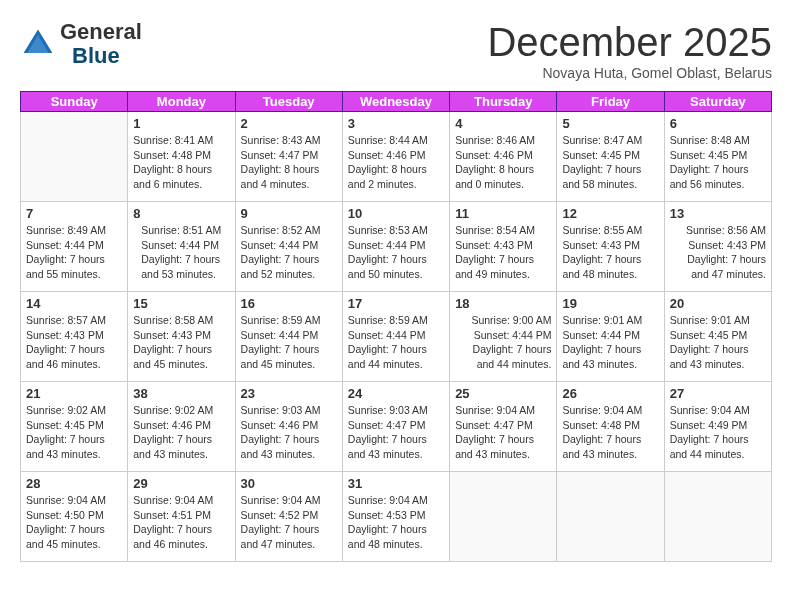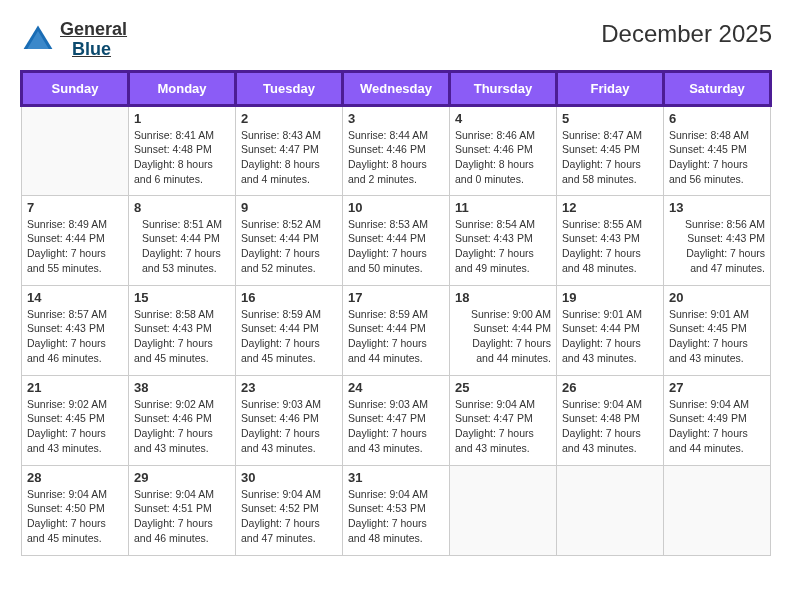--- a/index.html
+++ b/index.html
@@ -15,53 +15,52 @@
       justify-content: space-between;
       align-items: flex-start;
       margin-bottom: 10px;
     }
     .logo {
       display: flex;
       align-items: center;
       gap: 4px;
     }
     .logo-text {
-      font-size: 18px;
+      font-size: 22px;
       font-weight: bold;
       color: #333;
       line-height: 1.1;
-      text-decoration: underline;
     }
     .logo-text .blue { color: #0c4a6e; margin-left: 12px; }
     .logo-icon {
       width: 36px;
       height: 36px;
     }
     .title-block { text-align: right; }
     .month-title {
-      font-size: 24px;
+      font-size: 40px;
       color: #333;
       font-weight: normal;
     }
     .subtitle {
       font-size: 14px;
       color: #555;
     }
     table {
       width: 100%;
       border-collapse: collapse;
       table-layout: fixed;
     }
     th {
-      background-color: #8b5cf6;
+      background-color: #d946ef;
       color: #fff;
       font-size: 13px;
-      padding: 8px 4px;
+      padding: 2px 4px;
       text-align: center;
-      border: 3px solid #4c1d95;
+      border: 1px solid #4c1d95;
     }
     td {
       border: 1px solid #ccc;
       vertical-align: top;
       padding: 4px 5px;
       font-size: 10.5px;
       color: #333;
       height: 90px;
       width: calc(100% / 7);
     }
@@ -83,20 +82,21 @@
       <polygon points="20,4 36,30 4,30" fill="#1a6db5"></polygon>
       <polygon points="20,10 32,30 8,30" fill="#5ba3e0" opacity="0.5"></polygon>
     </svg>
     <div class="logo-text">
       <div>General</div>
       <div class="blue">Blue</div>
     </div>
   </div>
   <div class="title-block">
     <div class="month-title">December 2025</div>
+    <div class="subtitle">Novaya Huta, Gomel Oblast, Belarus</div>
   </div>
 </div>
 
 <table>
   <thead>
     <tr>
     <th>Sunday</th>
         <th>Monday</th>
         <th>Tuesday</th>
         <th>Wednesday</th>

